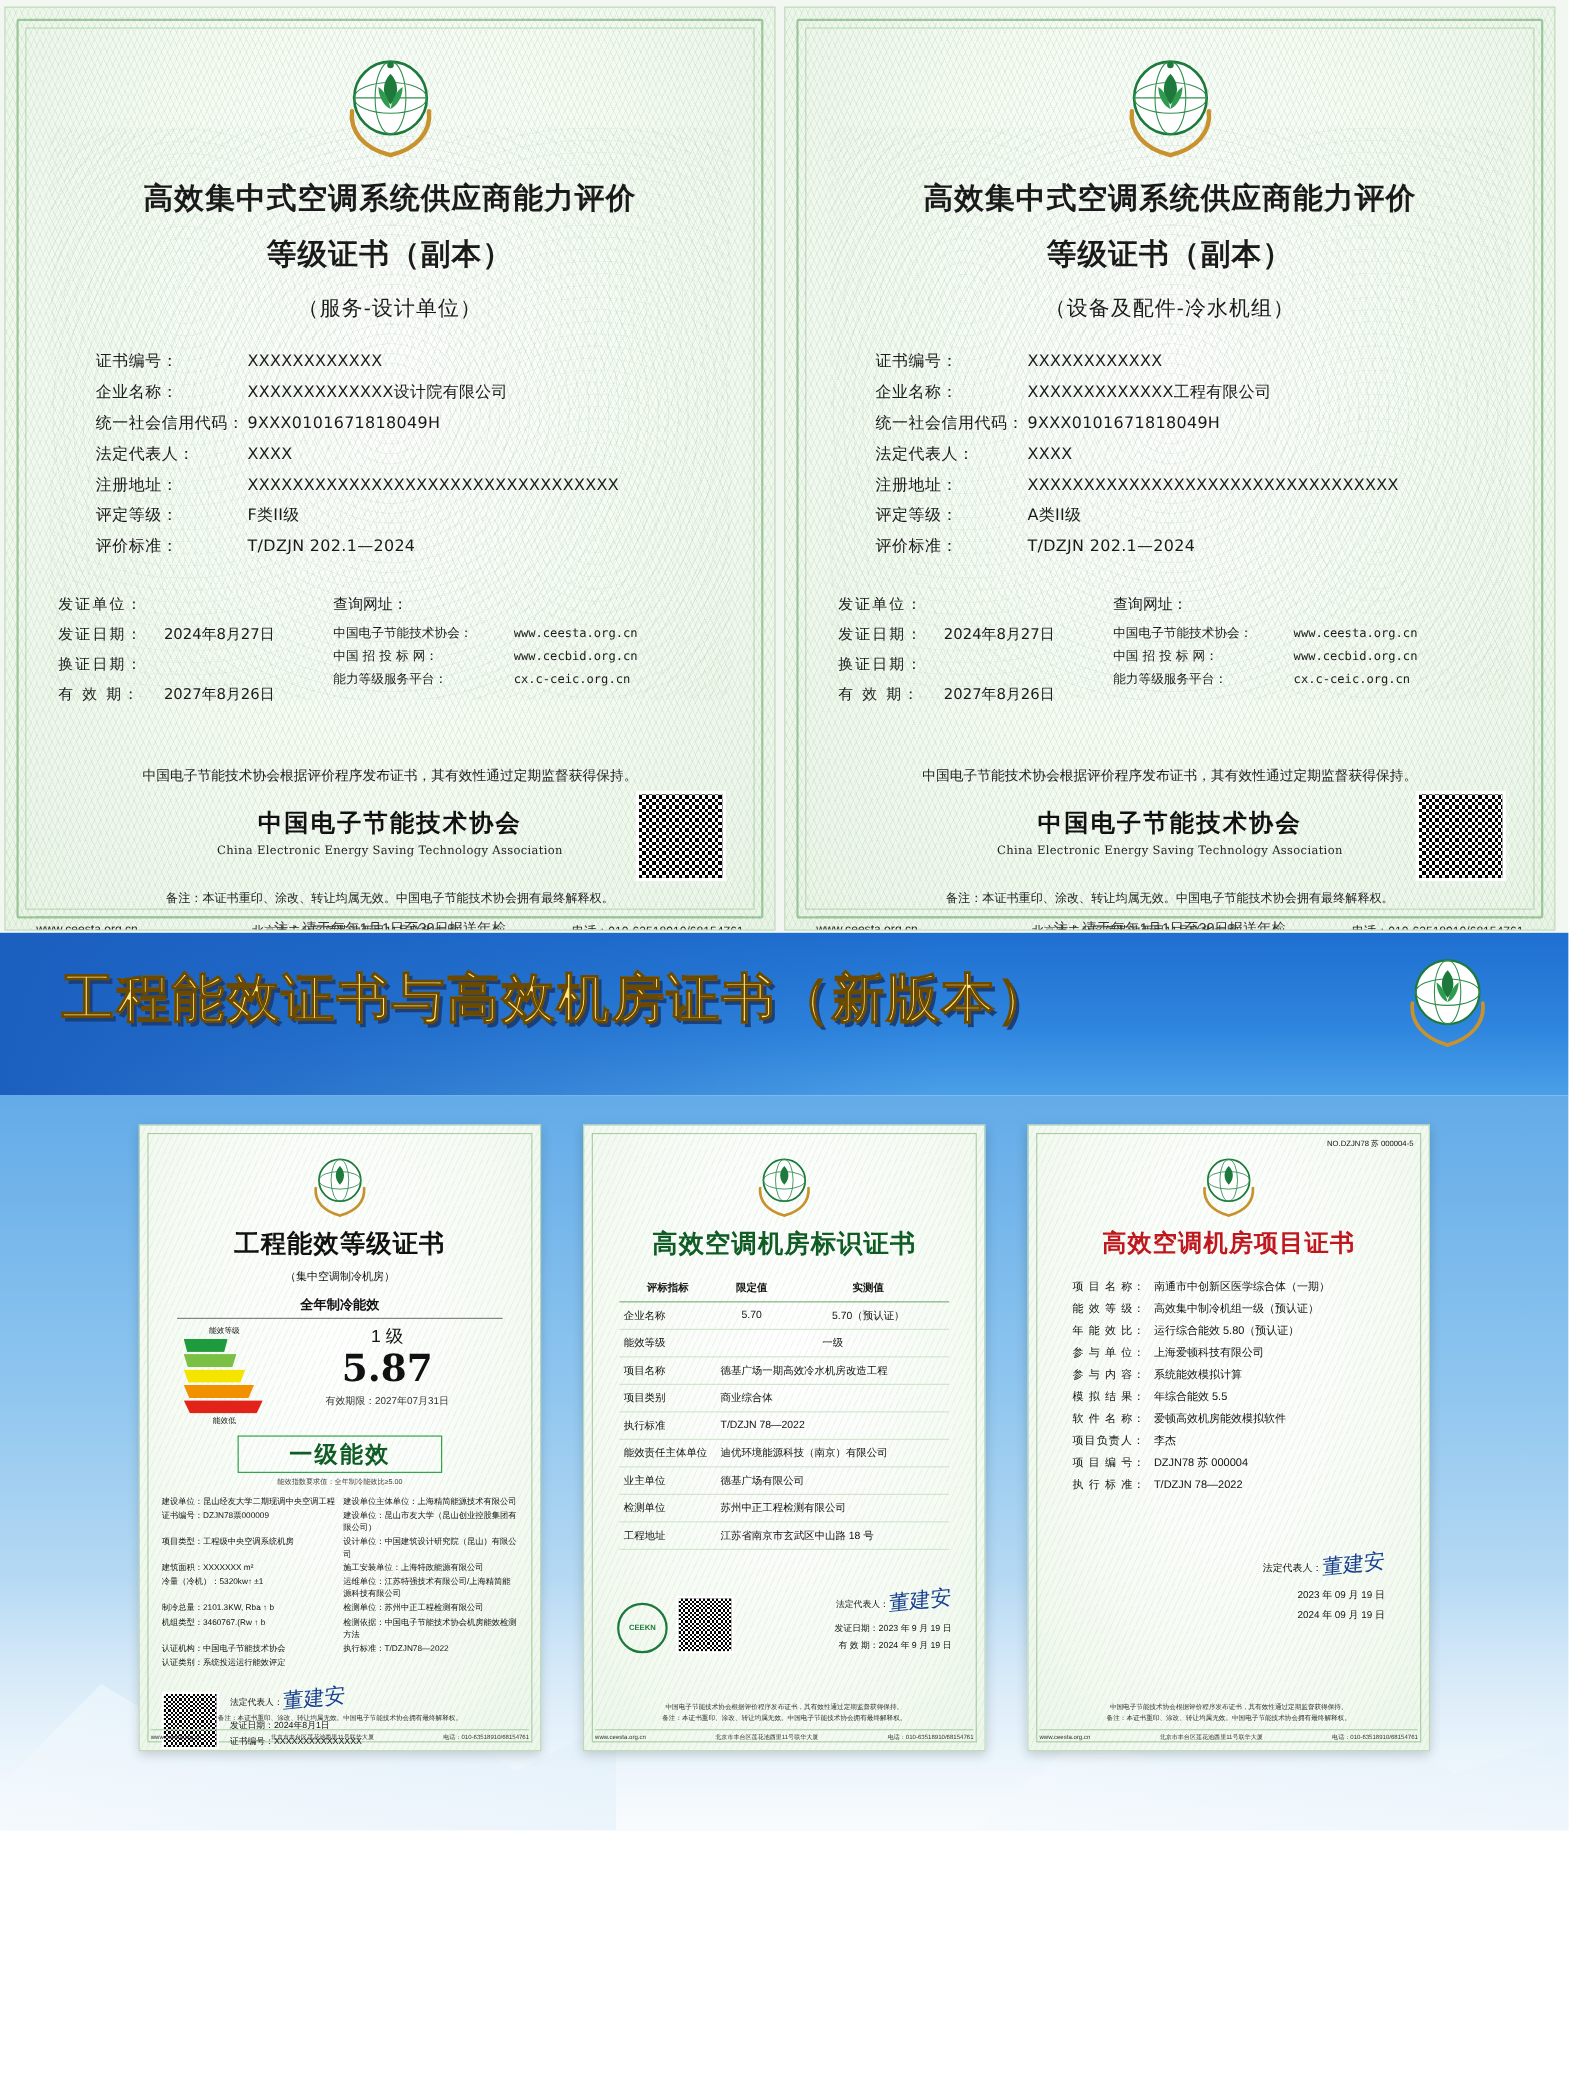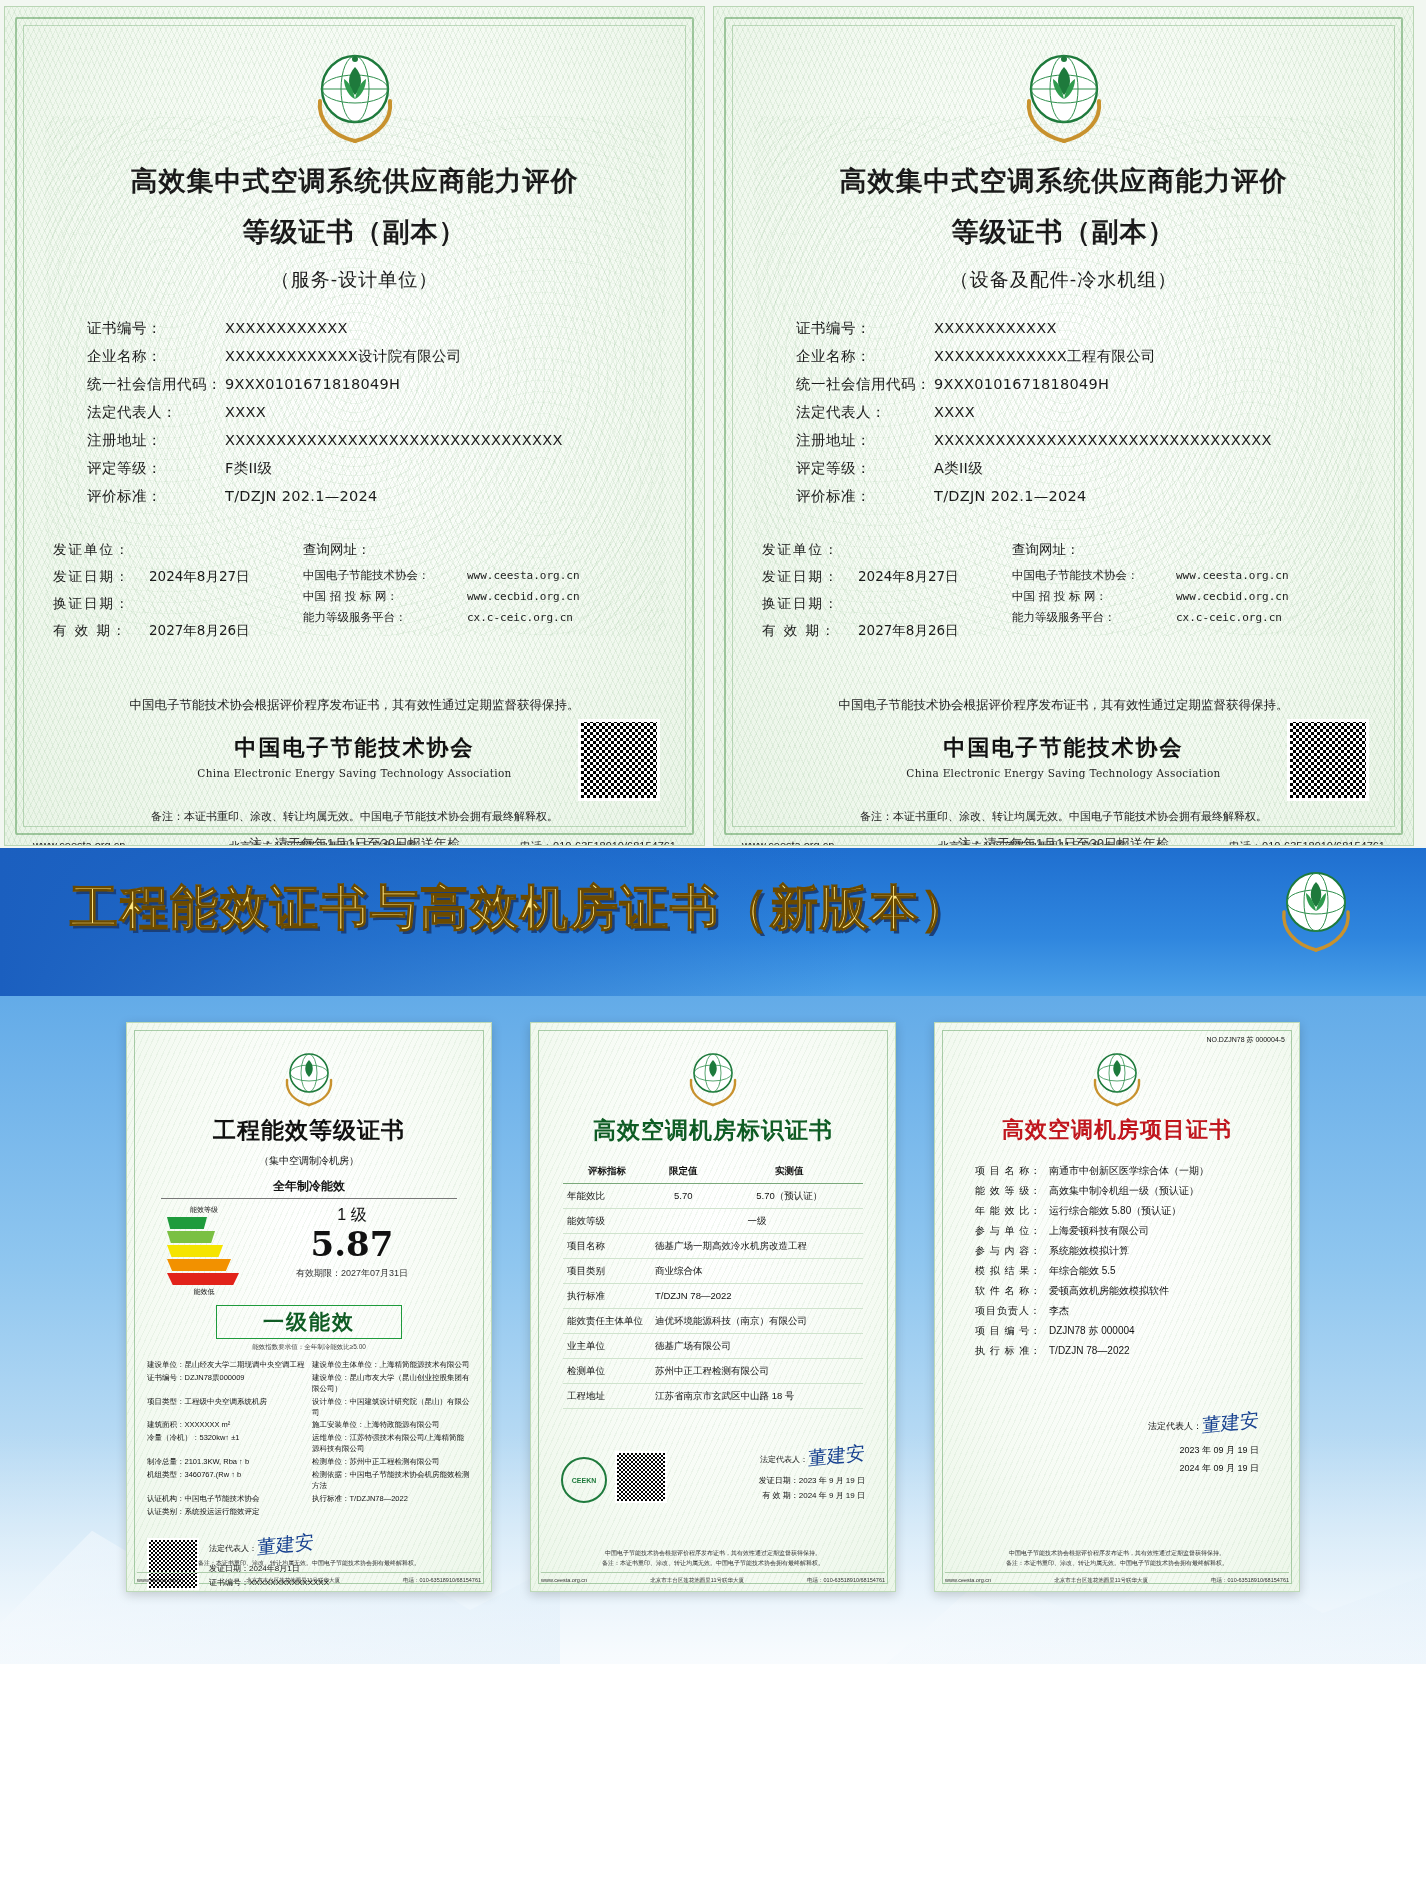--- a/index.html
+++ b/index.html
@@ -166,21 +166,21 @@
     width:1426px; height:148px;
     background:linear-gradient(180deg,#1f6fd0 0%, #2f86de 60%, #4ba0e8 100%);
     overflow:hidden;
   }
   .banner-grad-left {
     position:absolute; left:0; top:0; width:60%; height:100%;
     background:linear-gradient(90deg,#1b5fbf 0%, rgba(27,95,191,0) 100%);
   }
   .banner h1 {
     position:absolute;
-    left:70px; top:28px;
+    left:56px; top:28px;
     margin:0;
     font-family:"DejaVu Serif", serif;
     font-size:48px;
     font-weight:bold;
     letter-spacing:2px;
     color:#ffe680;
     -webkit-text-stroke:1px #6b4a00;
     text-shadow:3px 3px 0 #1a3f7a;
   }
   .banner-emblem {
@@ -698,21 +698,21 @@
         <div class="sm-title">高效空调机房标识证书</div>
 
         <table class="tbl2">
           <tbody>
               <tr>
             <th>评标指标</th>
             <th>限定值</th>
             <th>实测值</th>
           </tr>
           <tr>
-                <td class="k">年能效比</td>
+                <td class="k">企业名称</td>
                 <td class="c">5.70</td>
                 <td class="c">5.70（预认证）</td>
               </tr>
           <tr>
                 <td class="k">能效等级</td>
                 <td class="c" colspan="2">一级</td>
               </tr>
           <tr>
                 <td class="k">项目名称</td>
                 <td colspan="2">德基广场一期高效冷水机房改造工程</td>

